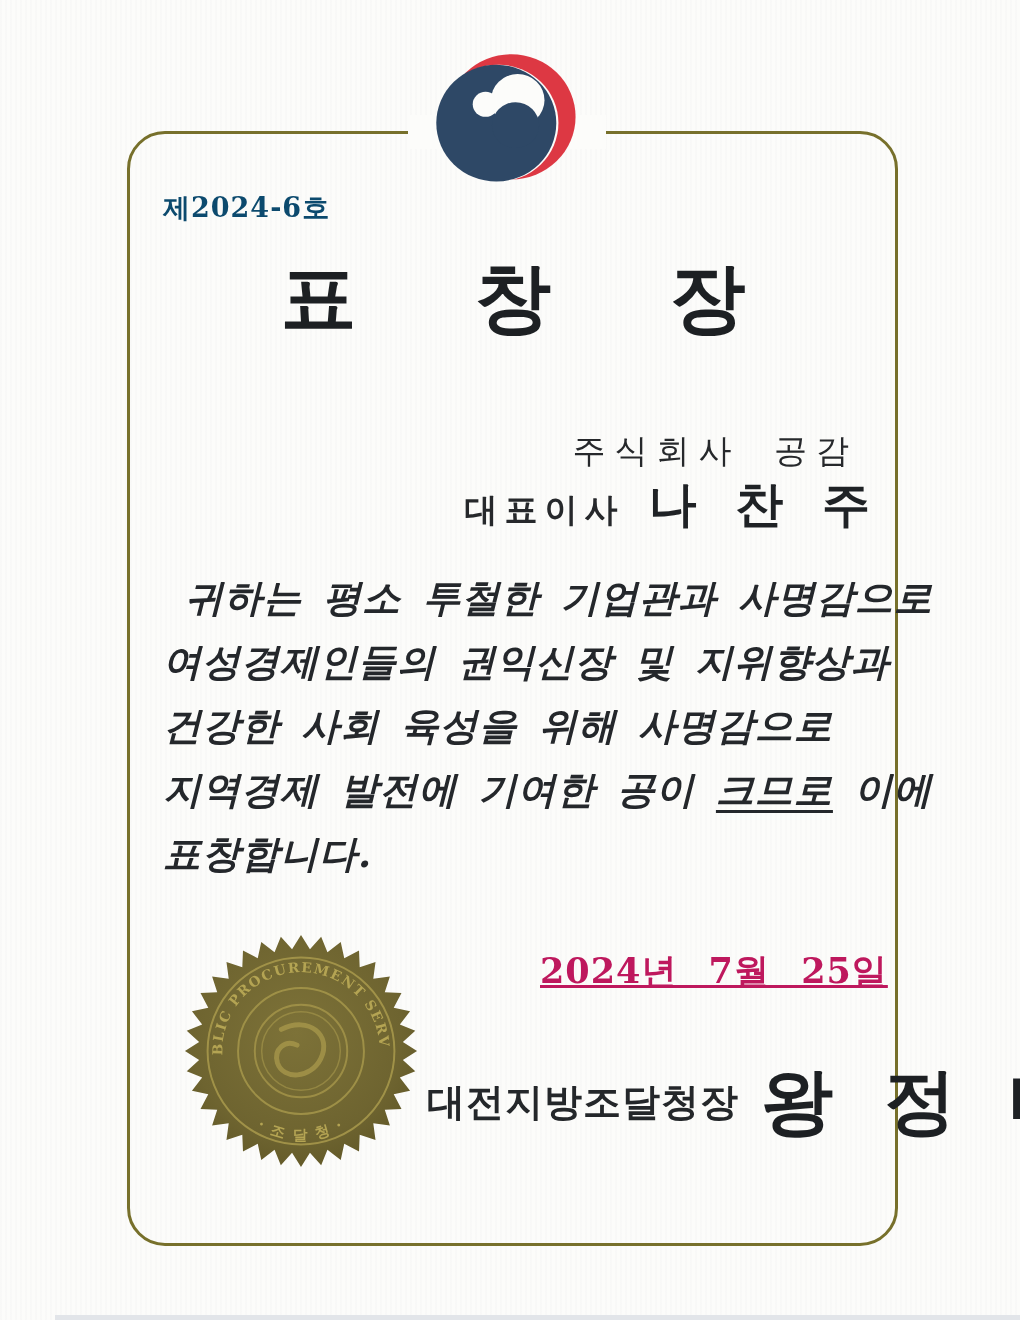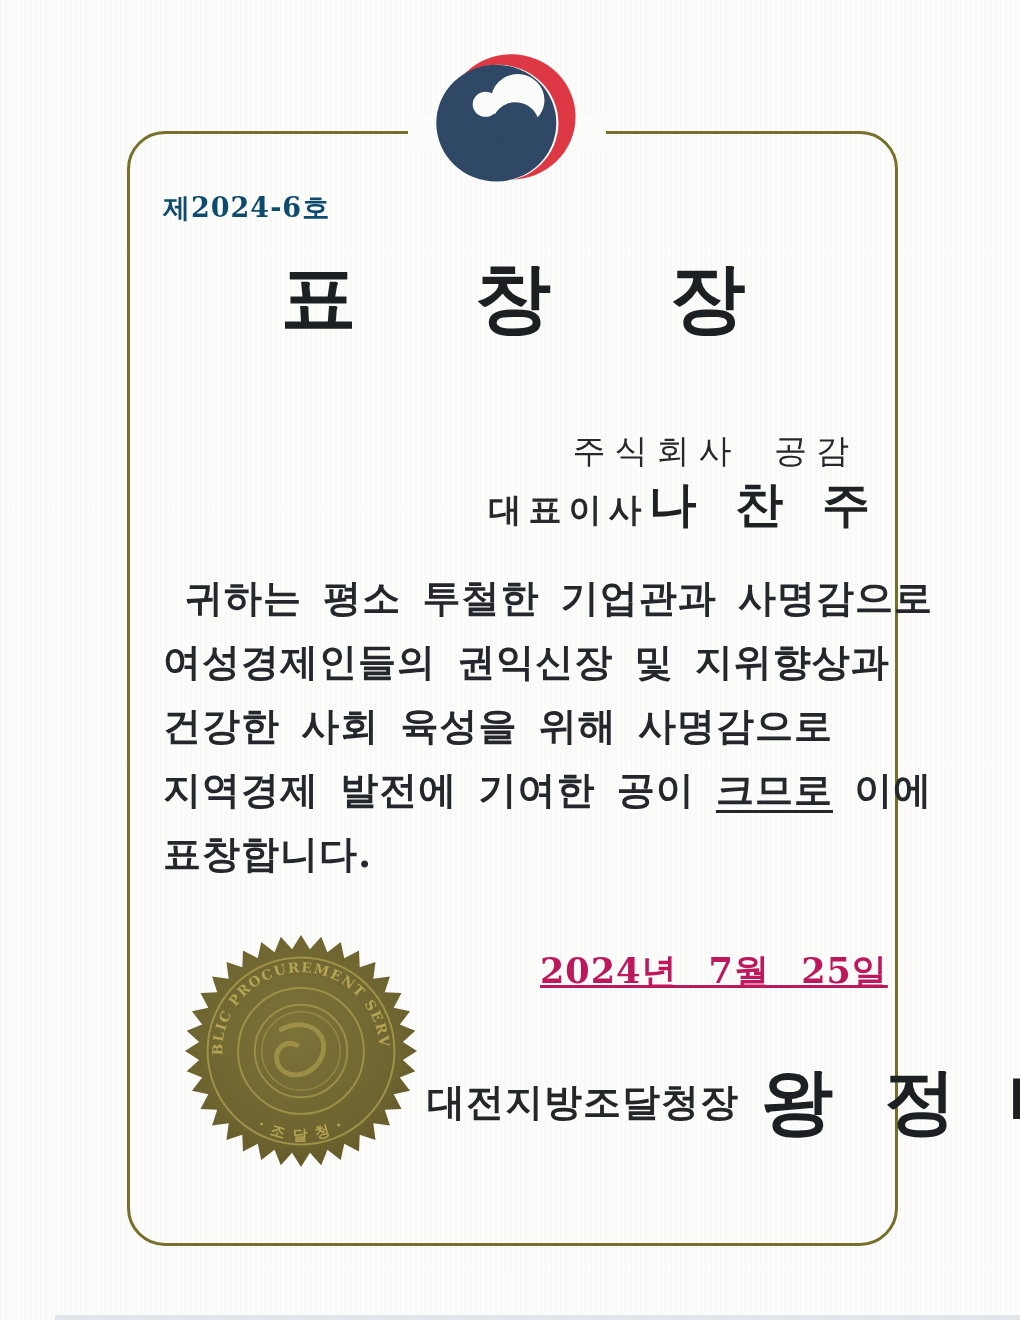--- a/index.html
+++ b/index.html
@@ -29,29 +29,29 @@
     text-align:center;font-size:76px;font-weight:bold;color:#1d2023;
     letter-spacing:46px;text-indent:46px;white-space:nowrap;
   }
   .recipient-company{
     position:absolute;right:162px;top:417px;
     font-size:33px;font-weight:400;letter-spacing:9px;word-spacing:14px;
     white-space:nowrap;color:#26282b;margin-top:12px;
   }
   .recipient-ceo{
     position:absolute;right:146px;top:473px;
-    display:flex;align-items:baseline;white-space:nowrap;
+    display:flex;align-items:baseline;gap:24px;white-space:nowrap;
   }
   .recipient-role{font-size:33px;font-weight:600;letter-spacing:7px;color:#26282b;}
   .recipient-name{font-size:48px;font-weight:bold;word-spacing:14px;letter-spacing:4px;color:#1f2225;}
   .body-text{
     position:absolute;left:163px;top:566px;width:722px;
     font-size:38px;line-height:64px;font-weight:600;color:#24272b;
   }
-  .body-line{white-space:nowrap;letter-spacing:1px;word-spacing:7px;}
+  .body-line{white-space:nowrap;letter-spacing:1px;word-spacing:7px;font-style:italic;}
   .body-line.indent{text-indent:22px;}
   .emphasis{
     text-decoration:underline;
     text-decoration-thickness:3px;
     text-underline-offset:7px;
   }
   .date-line{
     position:absolute;left:540px;top:948px;width:340px;text-align:center;
     font-size:35px;font-weight:600;letter-spacing:1px;word-spacing:18px;
     white-space:nowrap;color:#be185d;text-decoration:underline;

